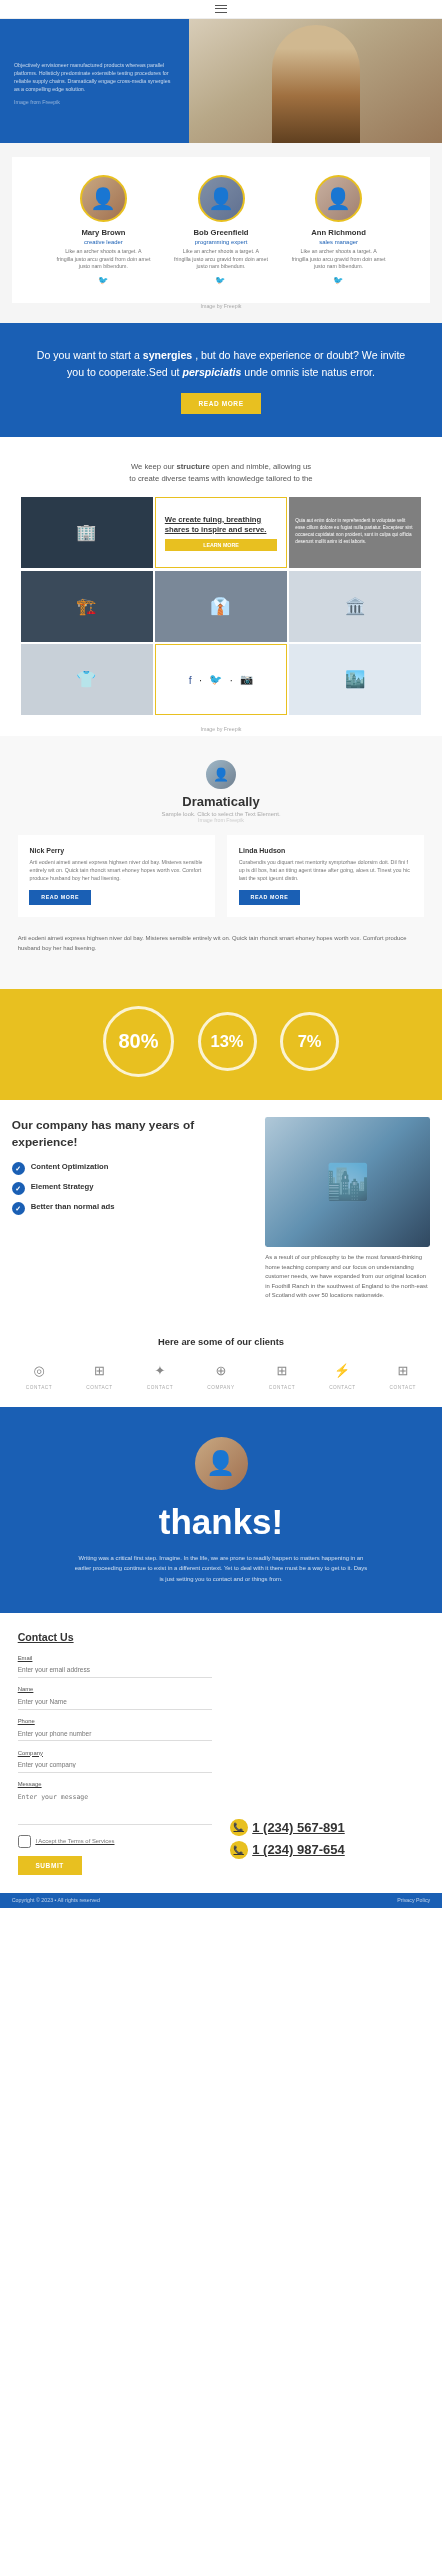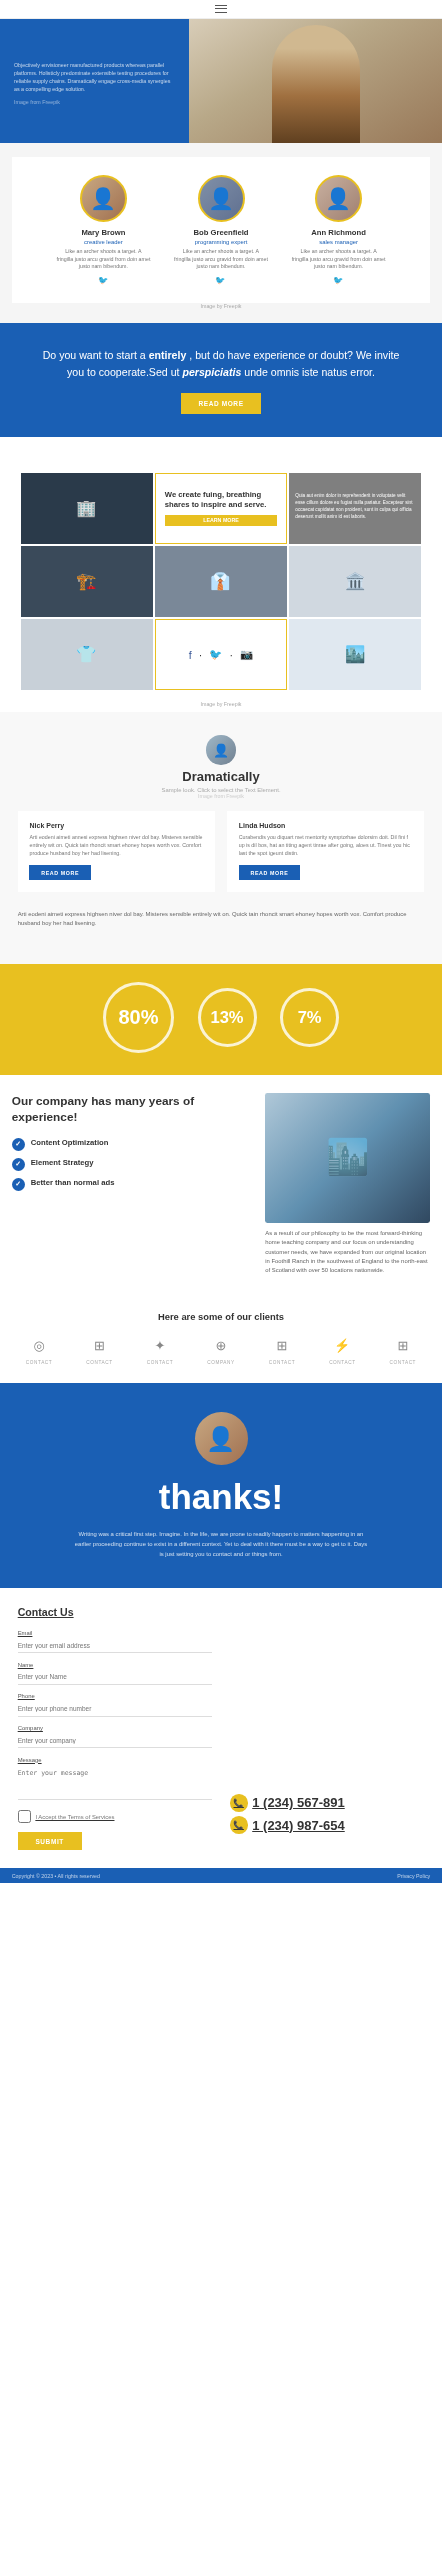--- a/index.html
+++ b/index.html
@@ -36,21 +36,21 @@
     .grid-cell { position: relative; overflow: hidden; }
     .grid-img { width: 100%; height: 71px; object-fit: cover; display: flex; align-items: center; justify-content: center; font-size: 16.5px; }
     .img-dark1 { background: #2a3a4a; }
     .img-dark2 { background: #3a4a5a; }
     .img-light1 { background: #e8e0d0; }
     .img-light2 { background: #d0d8e0; }
     .img-light3 { background: #c8d0d8; }
     .img-light4 { background: #e0e8f0; }
     .img-medium { background: #7a8898; }
     .overlay-box { background: #fff; border: 1.8px solid #e8c020; padding: 11.8px 8.8px; height: 71px; display: flex; flex-direction: column; justify-content: center; }
-    .overlay-box h4 { font-size: 7.7px; font-weight: bold; margin-bottom: 4.7px; line-height: 1.3; }
+    .overlay-box h4 { font-size: 7.7px; font-weight: bold; margin-bottom: 4.7px; line-height: 1.3; text-decoration: underline; }
     .social-box { background: #fff; border: 1.8px solid #e8c020; height: 71px; display: flex; align-items: center; justify-content: center; gap: 7px; font-size: 10.6px; }
     .social-box .fb { color: #3b5998; }
     .social-box .tw { color: #1da1f2; }
     .social-box .ig { color: #e1306c; }
     .text-overlay { background: rgba(0,0,0,0.5); padding: 5.9px; height: 71px; display: flex; flex-direction: column; justify-content: center; }
     .text-overlay p { font-size: 5.3px; color: #fff; line-height: 1.5; margin-bottom: 3.5px; }
     .btn-sm { background: #e8c020; color: #fff; border: none; padding: 2.9px 8.3px; font-size: 5.3px; font-weight: bold; cursor: pointer; text-transform: uppercase; }
     .grid-image-credit { text-align: center; font-size: 5.3px; color: #aaa; padding: 4.7px; }
 
     
@@ -188,29 +188,33 @@
     </div>
   </div>
   <div class="image-credit-bottom">
     <span>Image by Freepik</span>
   </div>
 </div>
 
 <div class="cta-blue">
   <p>
     <span>Do you want to start a </span>
-    <strong>entirely</strong>
+    <strong>synergies</strong>
     <span>, but do have experience or doubt? We invite you to cooperate.Sed ut </span>
     <em>perspiciatis</em>
     <span> unde omnis iste natus error.</span>
   </p>
   <button class="btn-yellow">READ MORE</button>
 </div>
 
 <div class="structure">
+  <p>
+    We keep our <strong>structure</strong> open and nimble, allowing us<br>
+    to create diverse teams with knowledge tailored to the
+  </p>
 </div>
 
 <div style="padding: 0 8.8px;">
   <div class="grid-section">
 
     <div class="grid-cell">
       <div class="grid-img img-dark1">🏢</div>
     </div>
     <div class="grid-cell">
       <div class="overlay-box">

